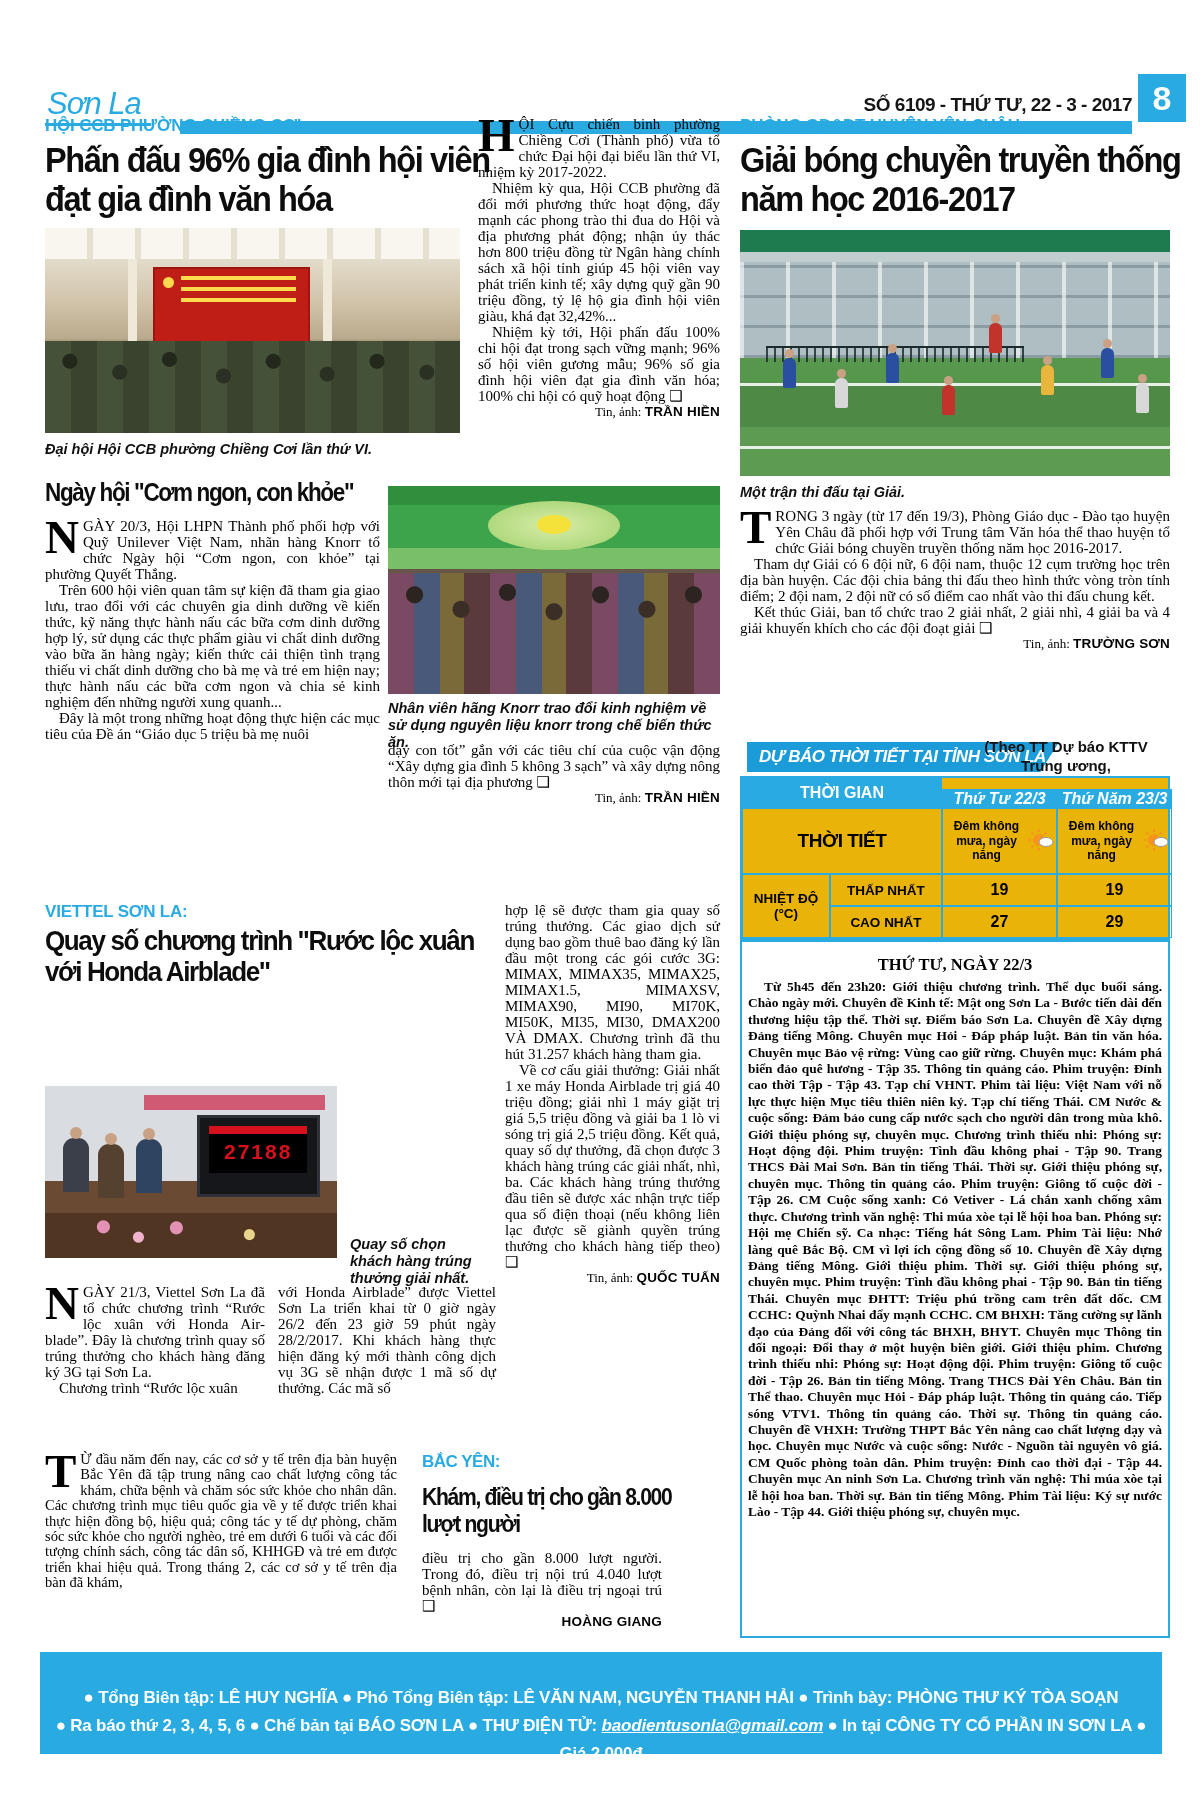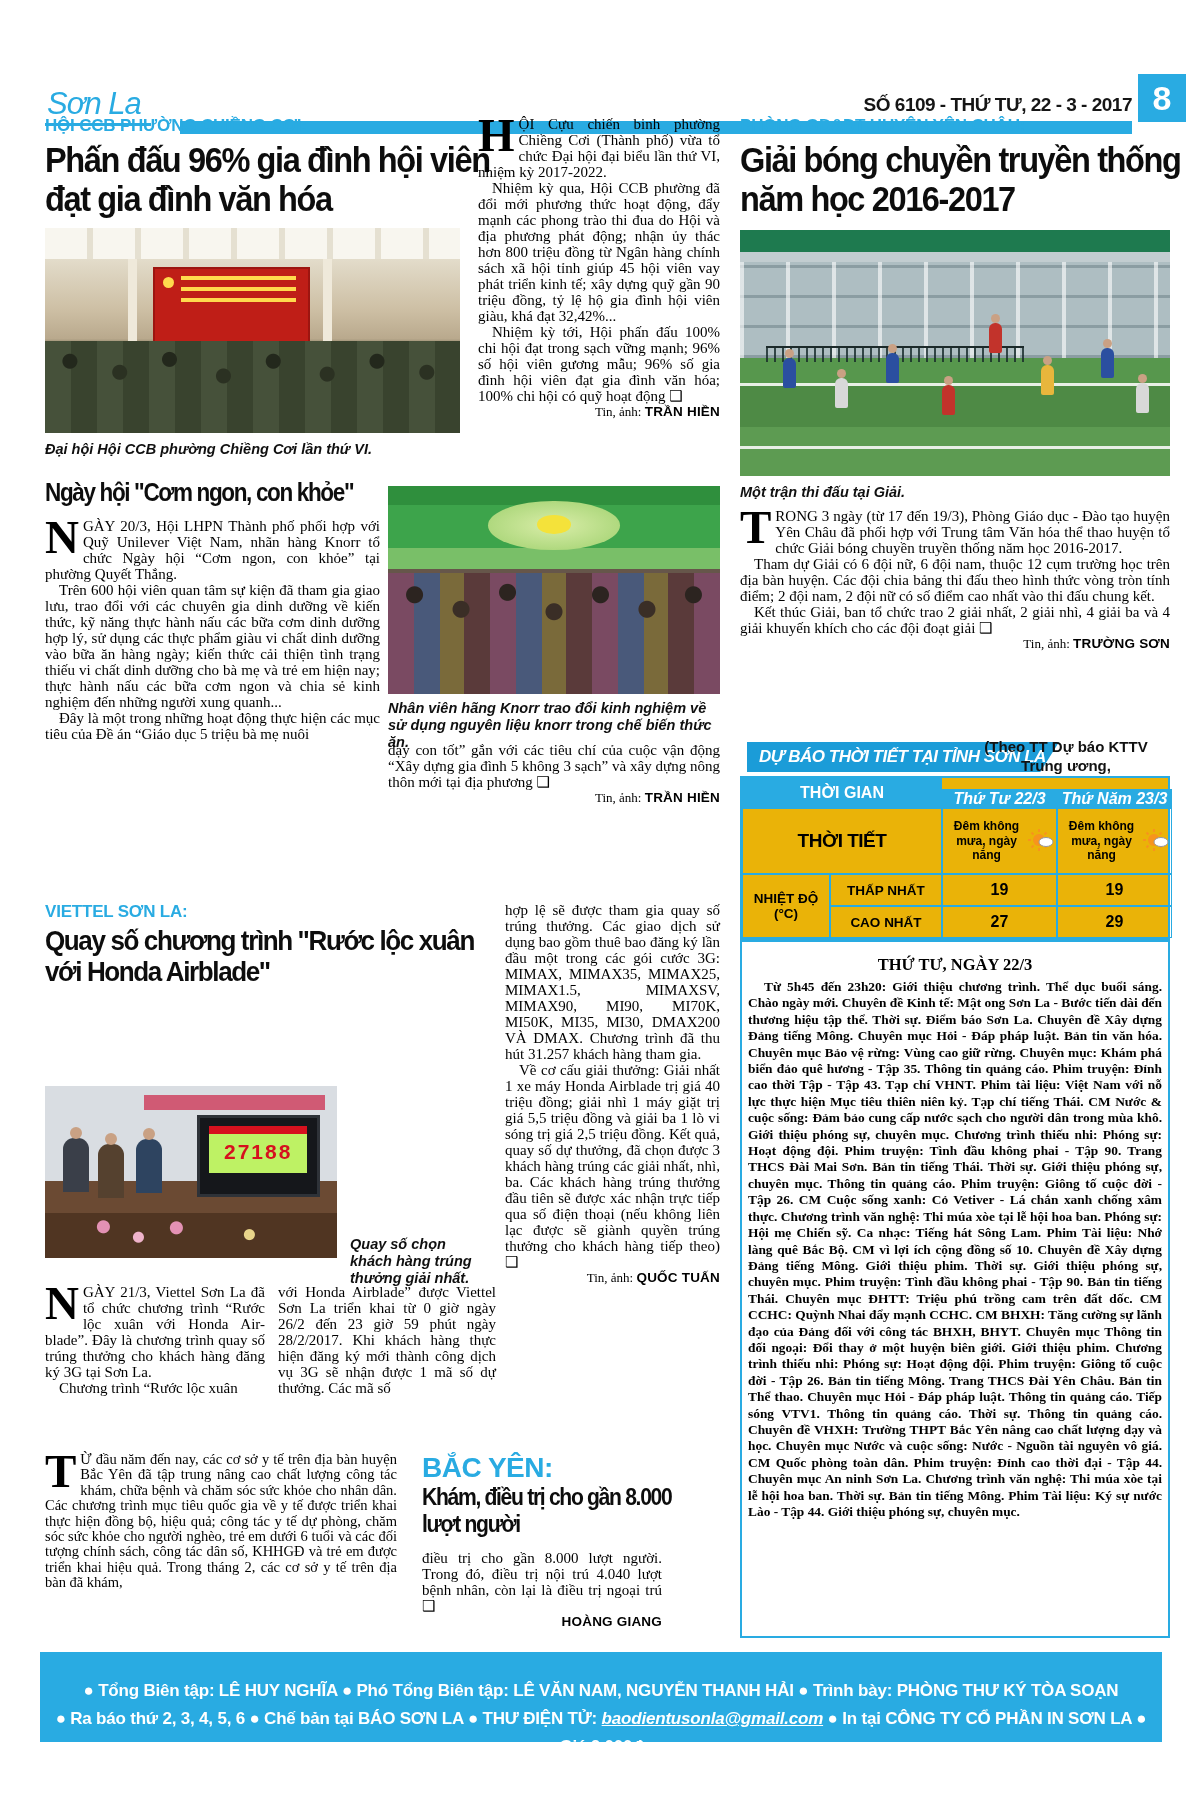--- a/index.html
+++ b/index.html
@@ -11,21 +11,21 @@
   .masthead{left:45px;top:86px;font-size:31px;font-weight:normal;font-style:italic;
             color:#29abe2;border-bottom:3px solid #29abe2;padding:0 10px 1px 2px;letter-spacing:-1px;}
   .head-bar{left:180px;top:121px;width:952px;height:13px;background:#29abe2;}
   .issue{left:640px;top:94px;width:492px;text-align:right;font-size:19px;font-weight:bold;
          letter-spacing:-0.5px;color:#151515;}
   .pagenum{left:1138px;top:74px;width:48px;height:48px;background:#29abe2;color:#fff;
            font-size:34px;font-weight:bold;text-align:center;line-height:48px;}
 
   
   .kicker{color:#29abe2;font-weight:bold;font-size:17px;letter-spacing:-0.2px;}
-  .kicker-big{color:#29abe2;font-weight:bold;font-size:28px;letter-spacing:-0.5px;}
+  .kicker-big{color:#29abe2;font-weight:bold;font-size:17px;letter-spacing:-0.5px;}
   .headline{font-weight:bold;color:#0d0d0d;letter-spacing:-1.5px;transform:scaleX(.93);
             transform-origin:0 0;line-height:1.12;}
   .hl-line{white-space:nowrap;}
   .serif{font-family:"Liberation Serif","DejaVu Serif",serif;font-size:15px;line-height:16px;
          text-align:justify;color:#000;}
   .serif p{margin:0;text-indent:14px;}
   .serif p.first{text-indent:0;}
   .dropcap{float:left;font-family:"Liberation Serif","DejaVu Serif",serif;font-weight:bold;
            font-size:47px;line-height:37px;margin:1px 4px 0 0;}
   .byline{text-align:right;font-size:13px;margin-top:2px;text-indent:0 !important;}
@@ -74,21 +74,21 @@
       radial-gradient(circle at 36% 16%, #2c2420 8px, transparent 9px),
       radial-gradient(circle at 50% 32%, #3a2e26 8px, transparent 9px),
       radial-gradient(circle at 64% 18%, #2c2420 8px, transparent 9px),
       radial-gradient(circle at 78% 30%, #3a2e26 8px, transparent 9px),
       radial-gradient(circle at 92% 18%, #2c2420 8px, transparent 9px),
       repeating-linear-gradient(90deg,#7a4a62 0 26px,#49597a 26px 52px,#7a6a3a 52px 76px,#5a3a3a 76px 102px);}
 
   #photo-viettel{background:linear-gradient(180deg,#d9dde2 0 55%,#6b4a33 55% 74%,#503522 74% 100%);}
   .vt-banner{position:absolute;left:34%;top:5%;width:62%;height:9%;background:#d05a74;}
   .vt-screen{position:absolute;left:52%;top:17%;width:40%;height:44%;background:#15171b;border:3px solid #2e3238;}
-  .vt-screen-face{margin:7% 8% 0 8%;height:62%;background:#bef264;text-align:center;}
+  .vt-screen-face{margin:7% 8% 0 8%;height:62%;background:#000000;text-align:center;}
   .vt-screen-bar{height:8px;background:#d6111e;margin:0 0 6px 0;}
   .vt-num{color:#d6111e;font-weight:bold;font-size:21px;letter-spacing:2px;font-family:"Liberation Sans",sans-serif;}
   .fig{position:absolute;width:26px;height:54px;border-radius:11px 11px 0 0;background:#3a3f49;}
   .fig::before{content:"";position:absolute;top:-11px;left:7px;width:12px;height:12px;border-radius:50%;background:#c9a184;}
   .vt-flowers{position:absolute;left:0;bottom:0;width:100%;height:30%;
     background:radial-gradient(circle at 20% 40%, #e391b4 6px, transparent 7px),
                radial-gradient(circle at 32% 60%, #efb3cb 5px, transparent 6px),
                radial-gradient(circle at 45% 42%, #e391b4 6px, transparent 7px),
                radial-gradient(circle at 70% 55%, #e8d48a 5px, transparent 6px);}
 
@@ -113,22 +113,22 @@
   
   .tv-box{left:740px;top:940px;width:430px;height:698px;border:2px solid #29abe2;box-sizing:border-box;padding:6px;}
   .tv-bar{height:44px;background:#29abe2;display:flex;align-items:center;}
   .tv-title{flex:1;text-align:center;color:#fff;font-weight:bold;font-size:21px;letter-spacing:-0.5px;}
   .tv-date{text-align:center;font-family:"Liberation Serif","DejaVu Serif",serif;font-weight:bold;
            font-size:16.5px;margin-top:7px;}
   .tv-prog{font-family:"Liberation Serif","DejaVu Serif",serif;font-weight:bold;font-size:13.4px;
            line-height:16.4px;text-align:justify;margin-top:4px;text-indent:16px;}
 
   
-  .footer{left:40px;top:1652px;width:1122px;height:90px;background:#29abe2;color:#fff;
-          text-align:center;box-sizing:border-box;padding-top:25px;}
+  .footer{left:40px;top:1652px;width:1122px;height:102px;background:#29abe2;color:#fff;
+          text-align:center;box-sizing:border-box;padding-top:32px;}
   .footer .fl{font-size:17px;font-weight:bold;line-height:28px;letter-spacing:-0.2px;}
   .footer .email{font-style:italic;text-decoration:underline;}
 </style>
 </head>
 <body>
 
 <div id="page">
 
   <div class="abs masthead">Sơn La</div>
   <div class="abs head-bar"></div>

